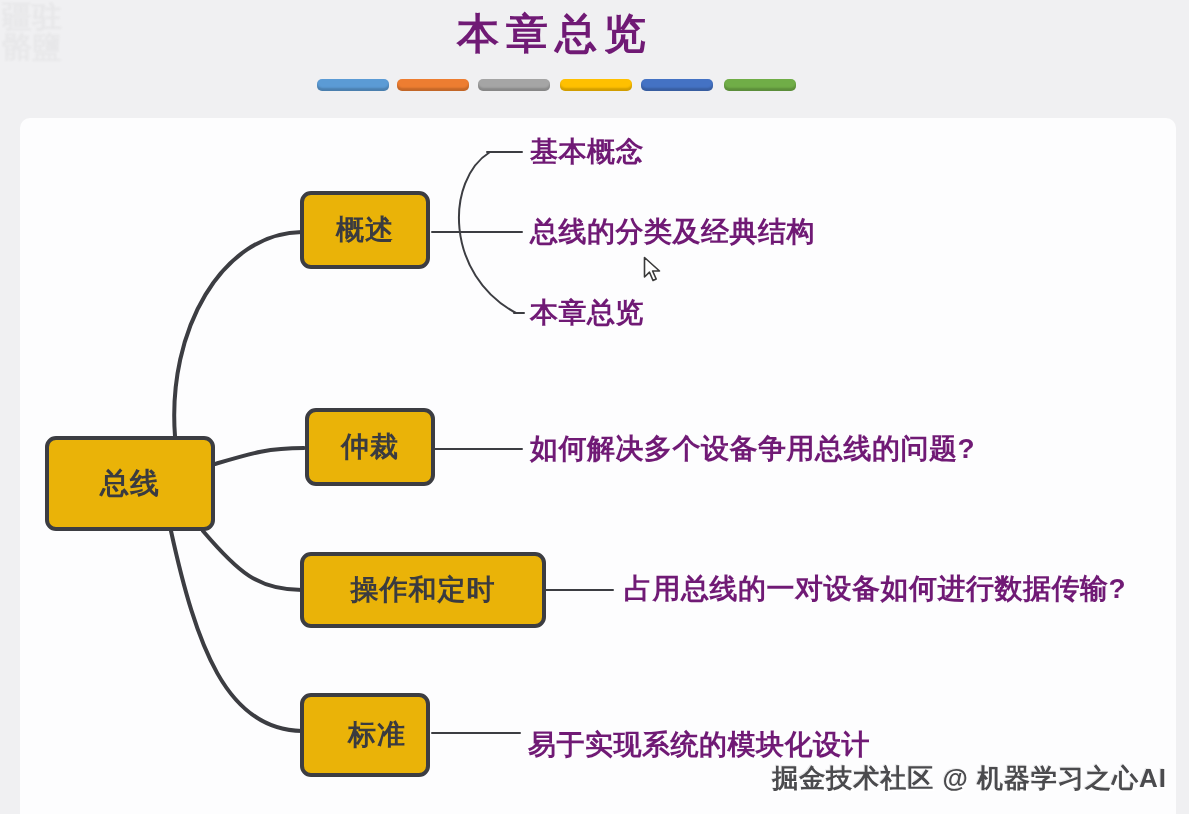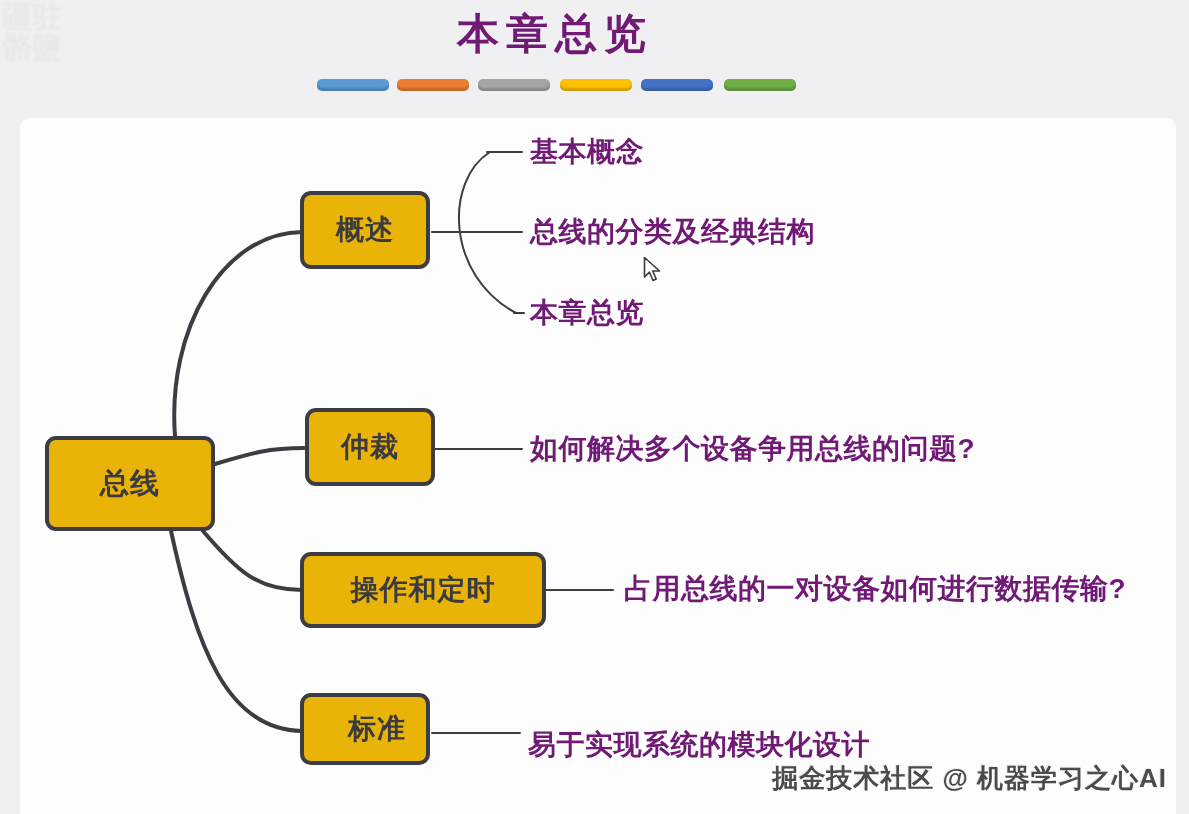--- a/index.html
+++ b/index.html
@@ -32,21 +32,21 @@
   .node{
     position:absolute;box-sizing:border-box;
     background:#eab308;border:4px solid #3c3d42;border-radius:11px;
     display:flex;align-items:center;justify-content:center;
     font-size:28px;font-weight:700;color:#3a3b40;letter-spacing:1px;
   }
   .node-root{left:45px;top:436px;width:170px;height:95px;font-size:29px;}
   .node-overview{left:300px;top:191px;width:130px;height:78px;}
   .node-arbitration{left:305px;top:408px;width:130px;height:78px;}
   .node-timing{left:300px;top:552px;width:246px;height:76px;text-align:center;}
-  .node-standard{left:300px;top:693px;width:130px;height:72px;padding-left:24px;}
+  .node-standard{left:300px;top:693px;width:130px;height:84px;padding-left:24px;}
   
   .leaf{
     position:absolute;transform:translateY(-50%);
     font-size:28px;font-weight:600;color:#701a75;white-space:nowrap;letter-spacing:0.5px;
   }
   .leaf-basic     {left:530px;top:152px;}
   .leaf-classify  {left:530px;top:232px;}
   .leaf-perf      {left:530px;top:313px;}
   .leaf-arb-q     {left:530px;top:449px;}
   .leaf-timing-q  {left:624px;top:589px;}

